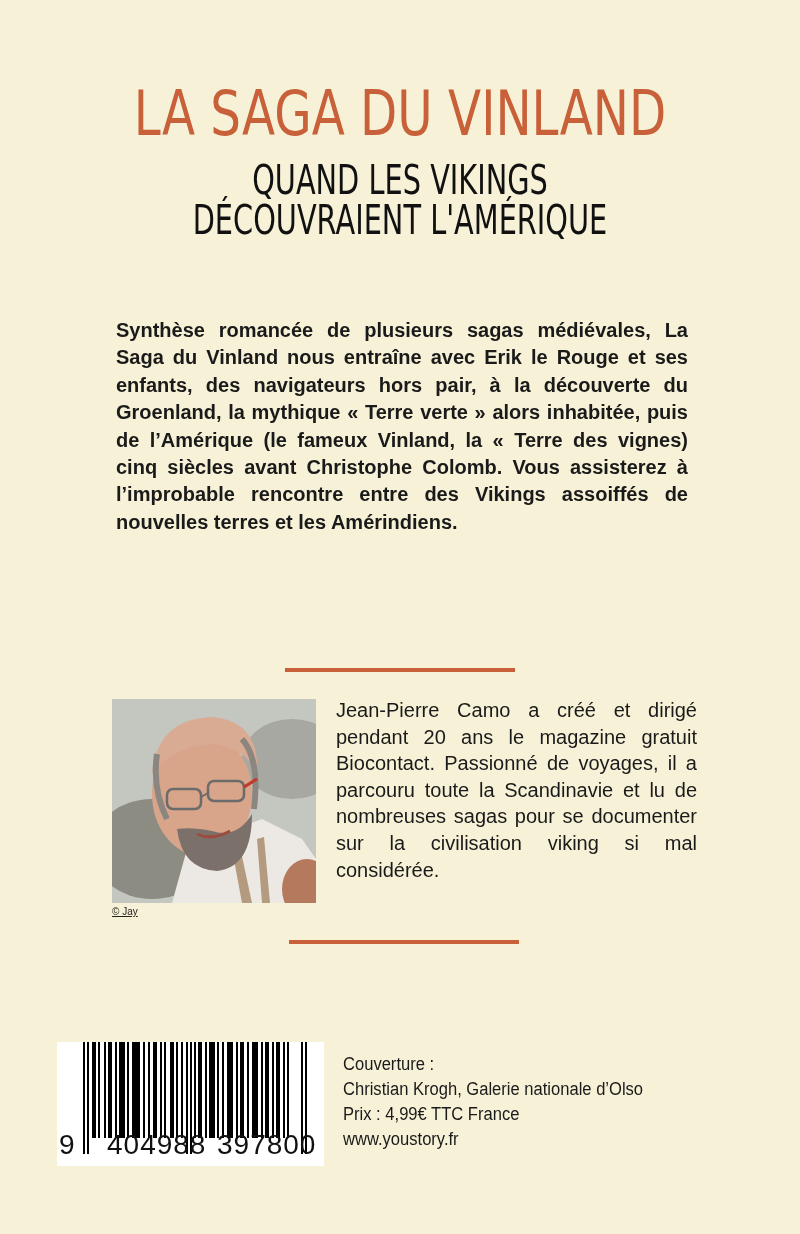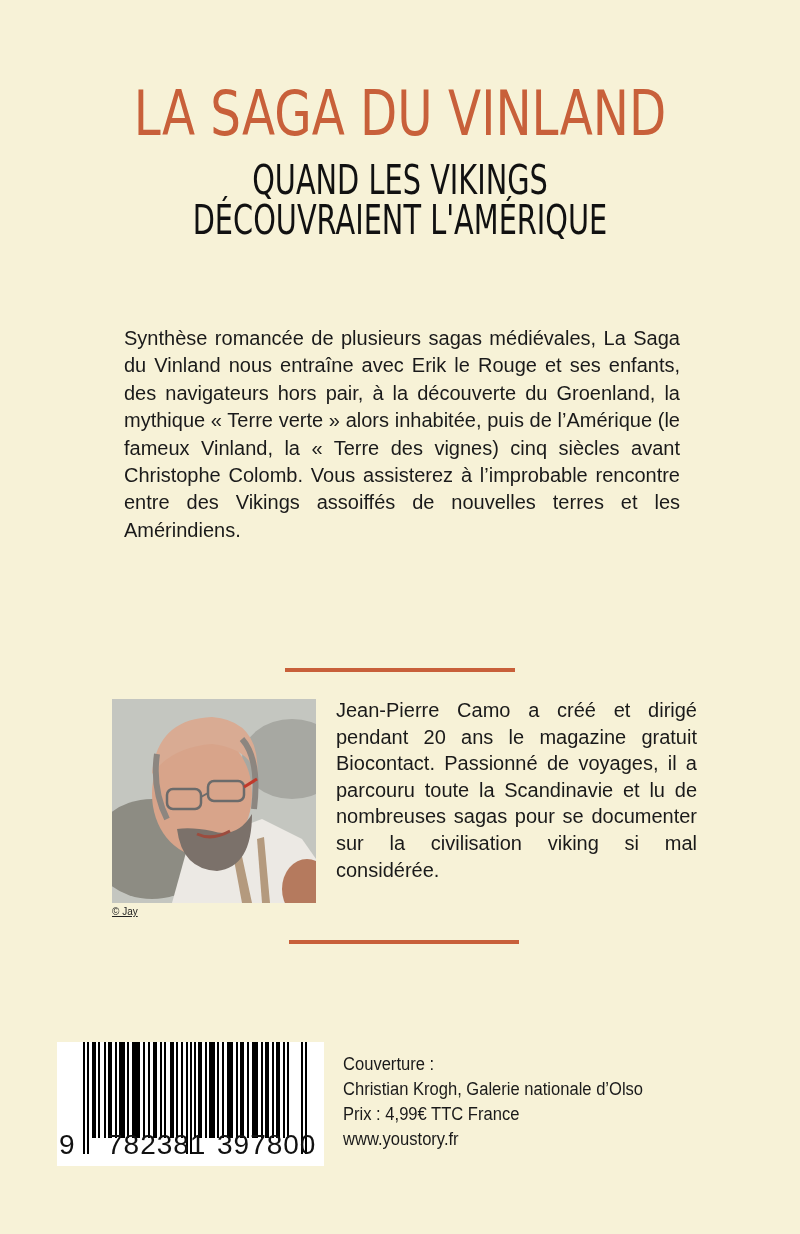--- a/index.html
+++ b/index.html
@@ -50,21 +50,22 @@
       position: absolute;
       left: 112px;
       top: 313px;
       width: 580px;
       font-size: 20px;
       line-height: 27.4px;
       text-align: justify;
       color: #1a1a1a;
     }
     .synopsis p {
-      margin: 12px;
+      margin: 4px;
+      font-weight: bold;
     }
     .divider {
       position: absolute;
       height: 4px;
       background: #C8603A;
     }
     .divider-1 { left: 285px; top: 668px; width: 230px; }
     .divider-2 { left: 289px; top: 940px; width: 230px; }
     .author-photo {
       position: absolute;
@@ -219,21 +220,21 @@
       <rect x="215" y="0" width="2" height="96"></rect>
       <rect x="219" y="0" width="4" height="96"></rect>
       <rect x="226" y="0" width="2" height="96"></rect>
       <rect x="230" y="0" width="2" height="96"></rect>
 
       <rect x="244" y="0" width="2" height="112"></rect>
       <rect x="248" y="0" width="2" height="112"></rect>
     </g>
   </svg>
   <span class="barcode-digits digit-first">9</span>
-  <span class="barcode-digits digit-left">782381</span>
+  <span class="barcode-digits digit-left">404988</span>
   <span class="barcode-digits digit-right">397800</span>
 </div>
 
 <div class="info-block">
   <div>Couverture :</div>
   <div>Christian Krogh, Galerie nationale d’Olso</div>
   <div>Prix : 4,99€ TTC France</div>
   <div>www.youstory.fr</div>
 </div>
 

